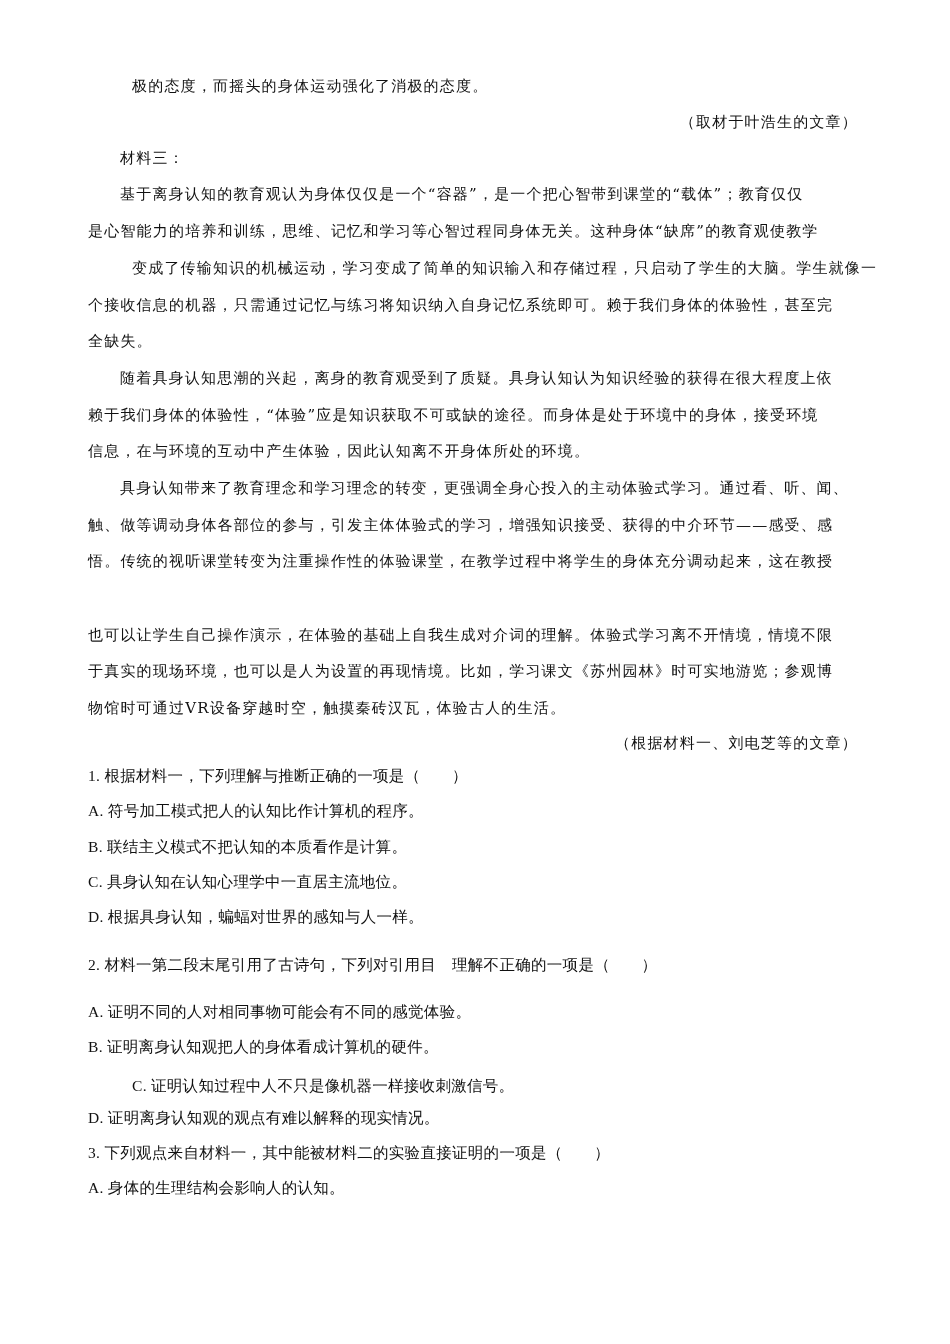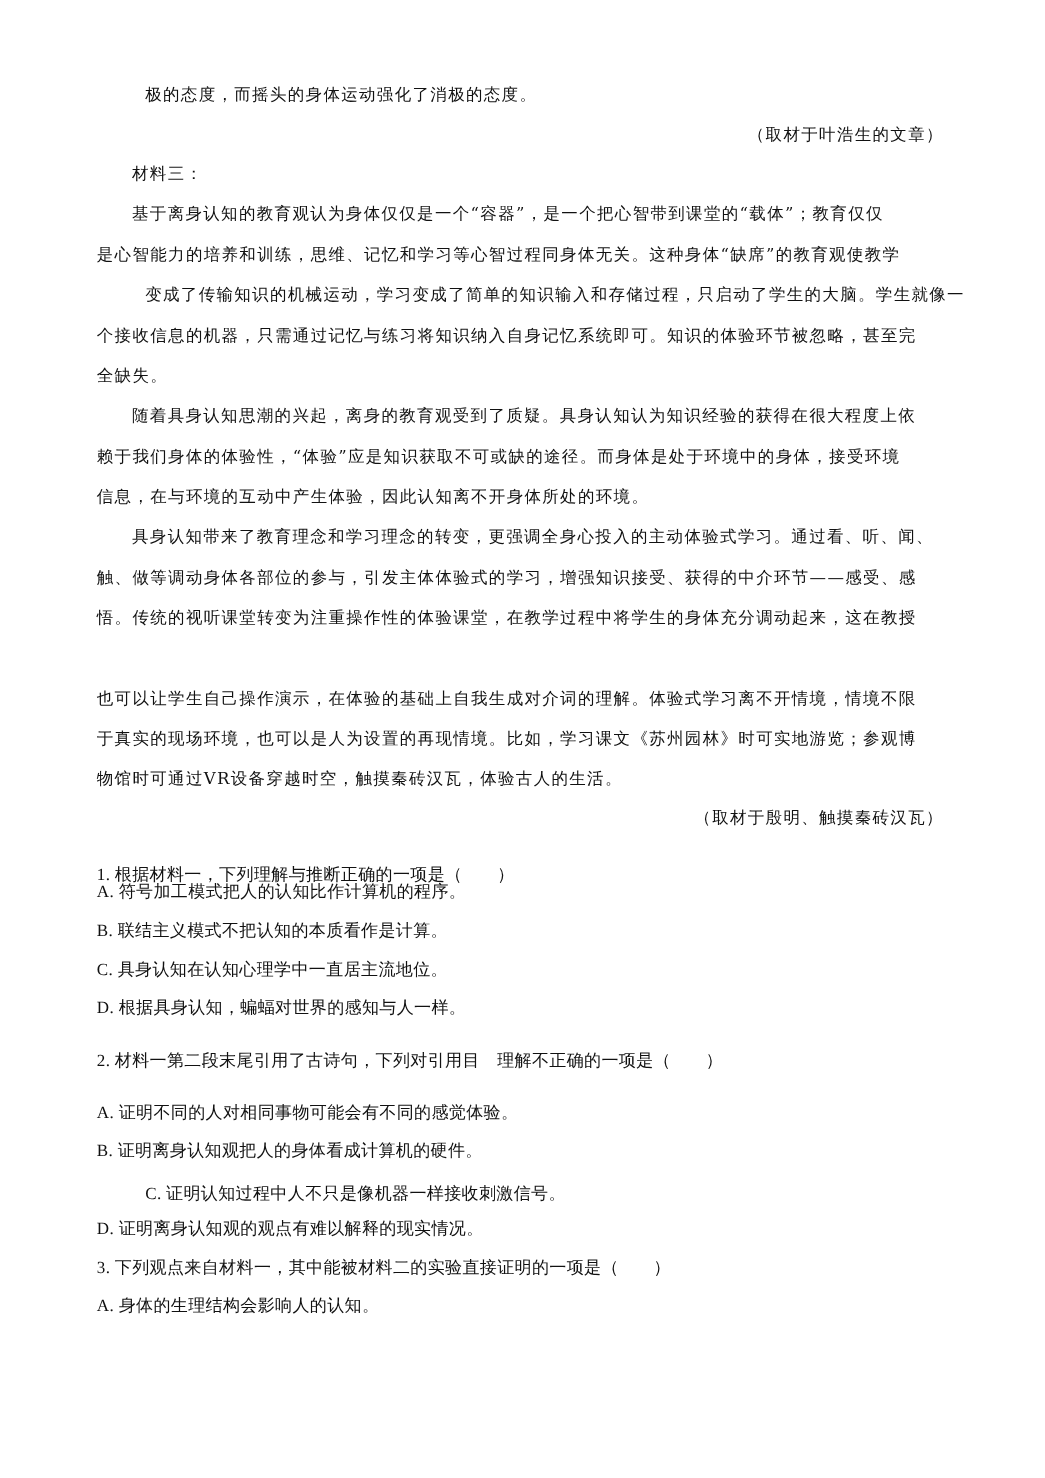--- a/index.html
+++ b/index.html
@@ -18,37 +18,37 @@
 <div class="page">
 
   <div class="line kai" style="top:76px;margin-left:44px;">极的态度，而摇头的身体运动强化了消极的态度。</div>
   <div class="line kai right" style="top:112px;">（取材于叶浩生的文章）</div>
 
   <div class="line kai indent" style="top:148px;">材料三：</div>
 
   <div class="line kai indent" style="top:184px; width:748px;">基于离身认知的教育观认为身体仅仅是一个“容器”，是一个把心智带到课堂的“载体”；教育仅仅</div>
   <div class="line kai" style="top:221px;">是心智能力的培养和训练，思维、记忆和学习等心智过程同身体无关。这种身体“缺席”的教育观使教学</div>
   <div class="line kai" style="top:258px;margin-left:44px;">变成了传输知识的机械运动，学习变成了简单的知识输入和存储过程，只启动了学生的大脑。学生就像一</div>
-  <div class="line kai" style="top:295px;">个接收信息的机器，只需通过记忆与练习将知识纳入自身记忆系统即可。知识的体验环节被忽略，甚至完</div>
+  <div class="line kai" style="top:295px;">个接收信息的机器，只需通过记忆与练习将知识纳入自身记忆系统即可。赖于我们身体的体验性，甚至完</div>
   <div class="line kai" style="top:331px;">全缺失。</div>
 
   <div class="line kai indent" style="top:368px;">随着具身认知思潮的兴起，离身的教育观受到了质疑。具身认知认为知识经验的获得在很大程度上依</div>
   <div class="line kai" style="top:405px;">赖于我们身体的体验性，“体验”应是知识获取不可或缺的途径。而身体是处于环境中的身体，接受环境</div>
   <div class="line kai" style="top:441px;">信息，在与环境的互动中产生体验，因此认知离不开身体所处的环境。</div>
 
   <div class="line kai indent" style="top:478px;">具身认知带来了教育理念和学习理念的转变，更强调全身心投入的主动体验式学习。通过看、听、闻、</div>
   <div class="line kai" style="top:515px;">触、做等调动身体各部位的参与，引发主体体验式的学习，增强知识接受、获得的中介环节——感受、感</div>
   <div class="line kai" style="top:551px;">悟。传统的视听课堂转变为注重操作性的体验课堂，在教学过程中将学生的身体充分调动起来，这在教授</div>
   <div class="line kai" style="top:625px;">也可以让学生自己操作演示，在体验的基础上自我生成对介词的理解。体验式学习离不开情境，情境不限</div>
   <div class="line kai" style="top:661px;">于真实的现场环境，也可以是人为设置的再现情境。比如，学习课文《苏州园林》时可实地游览；参观博</div>
   <div class="line kai" style="top:698px;">物馆时可通过VR设备穿越时空，触摸秦砖汉瓦，体验古人的生活。</div>
 
-  <div class="line kai right" style="top:733px;">（取材于殷明、触摸秦砖汉瓦）</div>
+  <div class="line kai right" style="top:733px;">（根据材料一、刘电芝等的文章）</div>
 
-  <div class="line song" style="top:766px;margin-top:20px;">1. 根据材料一，下列理解与推断正确的一项是（　　）</div>
+  <div class="line song" style="top:766px;">1. 根据材料一，下列理解与推断正确的一项是（　　）</div>
   <div class="line song" style="top:801px;">A. 符号加工模式把人的认知比作计算机的程序。</div>
   <div class="line song" style="top:837px;">B. 联结主义模式不把认知的本质看作是计算。</div>
   <div class="line song" style="top:872px;">C. 具身认知在认知心理学中一直居主流地位。</div>
   <div class="line song" style="top:907px;">D. 根据具身认知，蝙蝠对世界的感知与人一样。</div>
 
   <div class="line song" style="top:955px;">2. 材料一第二段末尾引用了古诗句，下列对引用目　理解不正确的一项是（　　）</div>
   <div class="line song" style="top:1002px;">A. 证明不同的人对相同事物可能会有不同的感觉体验。</div>
   <div class="line song" style="top:1037px;">B. 证明离身认知观把人的身体看成计算机的硬件。</div>
   <div class="line song" style="top:1076px;margin-left:44px;">C. 证明认知过程中人不只是像机器一样接收刺激信号。</div>
   <div class="line song" style="top:1108px;">D. 证明离身认知观的观点有难以解释的现实情况。</div>

